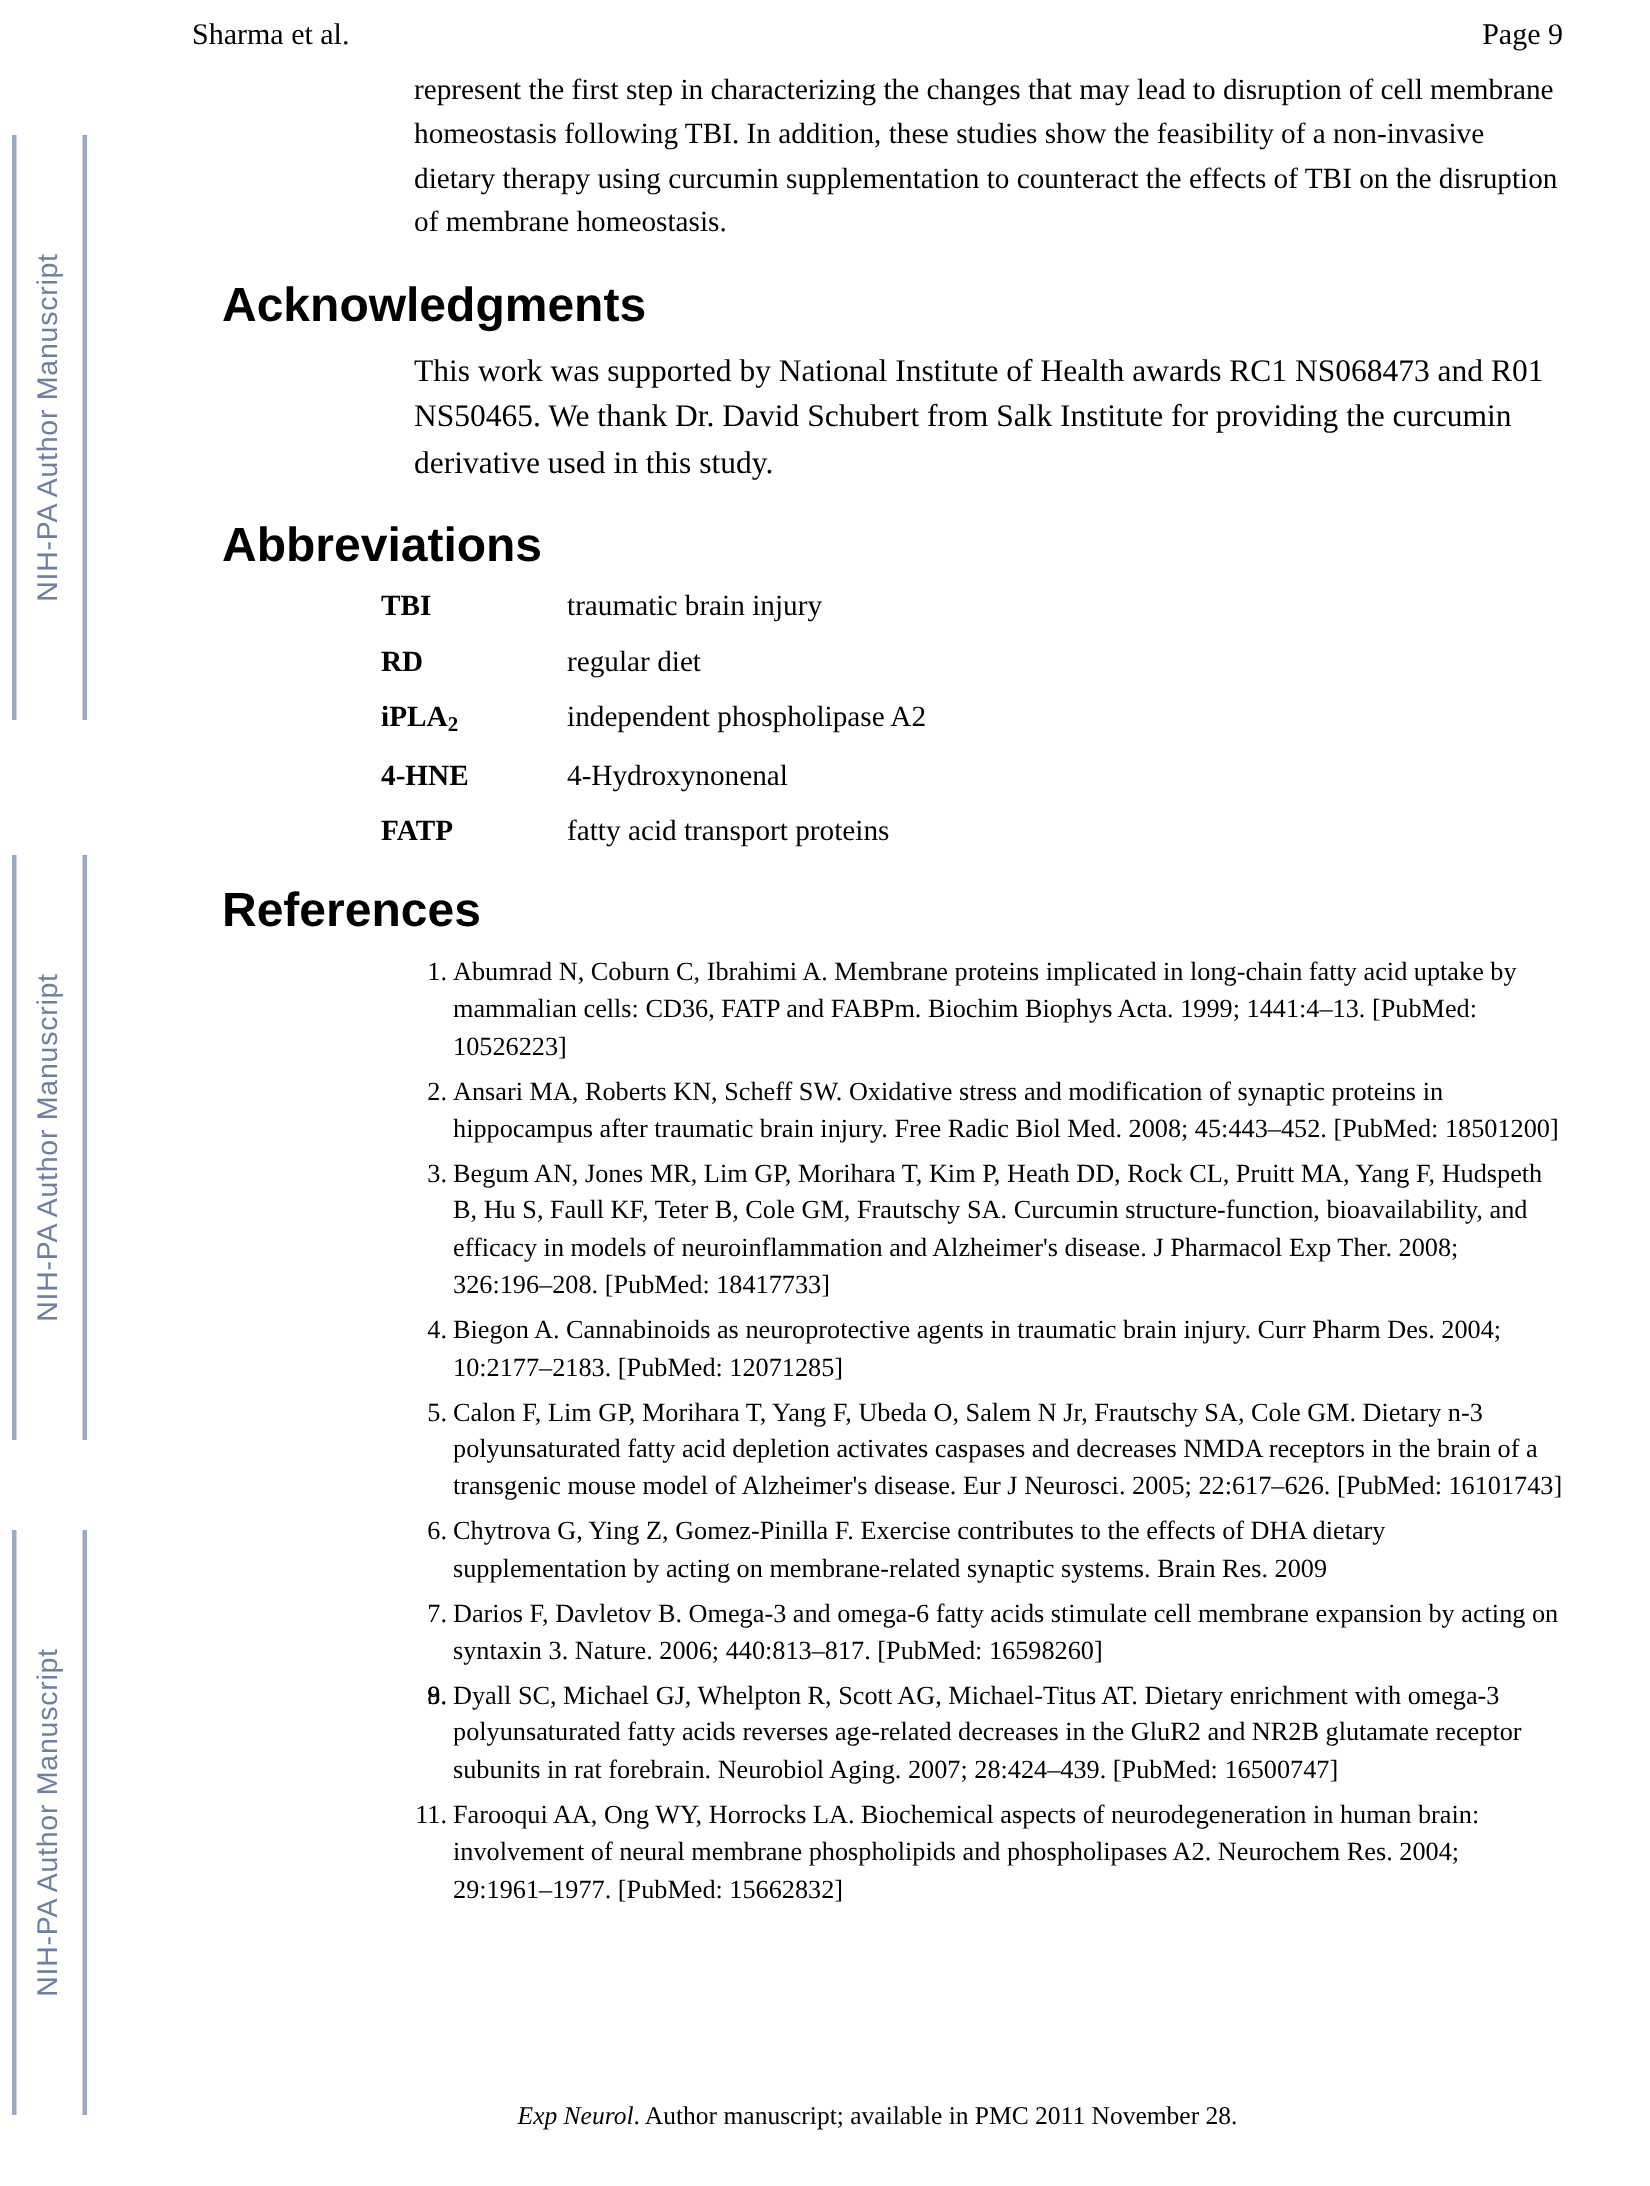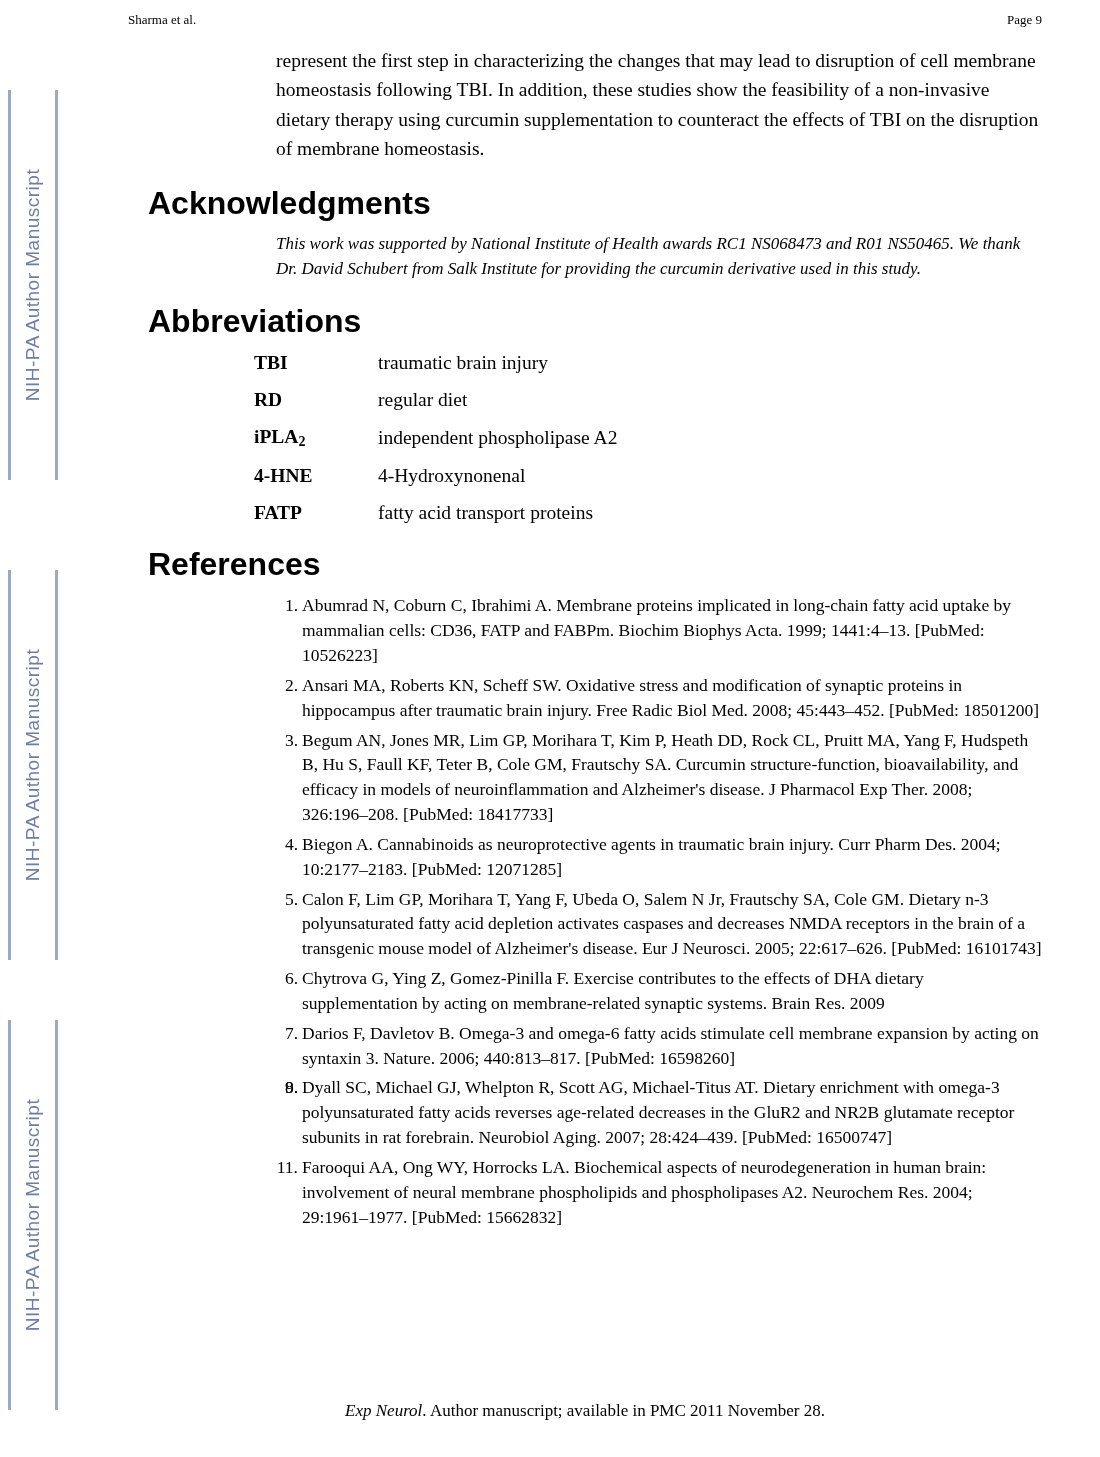--- a/index.html
+++ b/index.html
@@ -45,21 +45,21 @@
   }
 
   
   .running-head {
     position: absolute;
     top: 12px;
     left: 128px;
     right: 58px;
     display: flex;
     justify-content: space-between;
-    font-size: 13px;
+    font-size: 20px;
   }
 
   
   .page-body {
     position: absolute;
     top: 46px;
     left: 128px;
     width: 914px;
   }
 
@@ -72,37 +72,35 @@
   }
 
   h2.section-head {
     font-family: "Liberation Sans", sans-serif;
     font-size: 32px;
     font-weight: bold;
     margin: 22px 0 10px 20px;
   }
 
   .ack-text {
-    font-size: 17px;
+    font-size: 21px;
     line-height: 1.45;
     margin: 0 0 4px 0;
     padding-left: 148px;
-    font-style: italic;
   }
 
   
   .abbrev-list {
     margin: 12px 0 0 0;
     padding-left: 126px;
   }
   .abbrev-row {
     display: flex;
     margin-bottom: 15px;
     font-size: 19.5px;
-    align-items: center;
   }
   .abbrev-term {
     width: 124px;
     font-weight: bold;
     flex: 0 0 124px;
   }
   .abbrev-term sub {
     font-size: 14px;
     vertical-align: -3px;
   }

